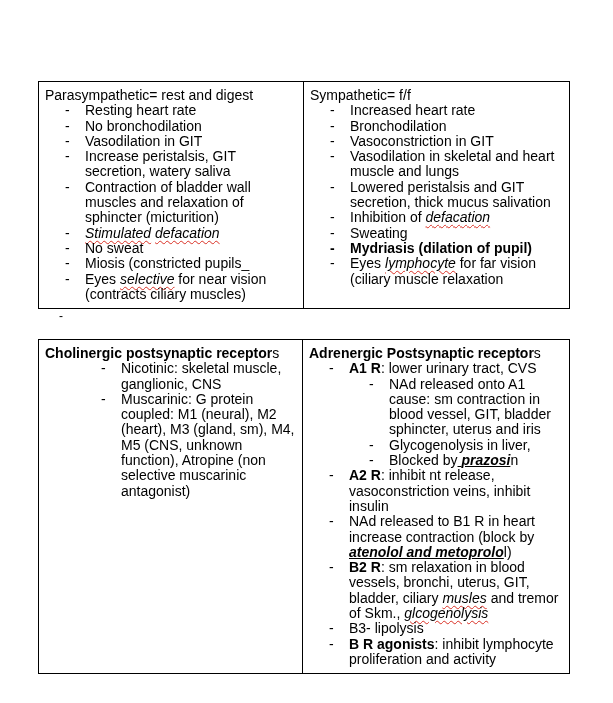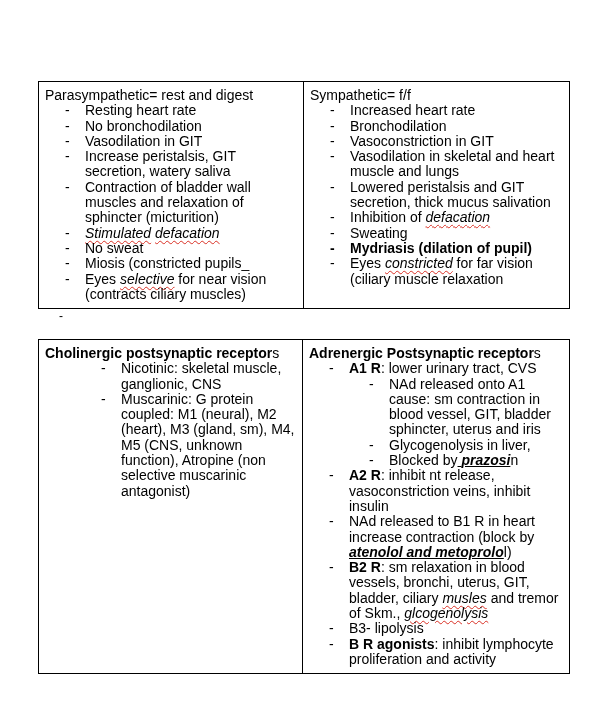--- a/index.html
+++ b/index.html
@@ -79,21 +79,21 @@
         <span class="cell-head">Sympathetic= f/f</span>
         <ul class="dash">
           <li>Increased heart rate</li>
           <li>Bronchodilation</li>
           <li>Vasoconstriction in GIT</li>
           <li>Vasodilation in skeletal and heart muscle and lungs</li>
           <li>Lowered peristalsis and GIT secretion, thick mucus salivation</li>
           <li><span>Inhibition of </span><span class="spell">defacation</span></li>
           <li>Sweating</li>
           <li class="b">Mydriasis (dilation of pupil)</li>
-          <li><span>Eyes </span><span class="spell">constricted</span><span> for far vision (ciliary muscle relaxation</span></li>
+          <li><span>Eyes </span><span class="spell">lymphocyte</span><span> for far vision (ciliary muscle relaxation</span></li>
         </ul>
       </td>
     </tr>
   </tbody>
     </table>
 
   <span class="stray">-</span>
 
   <table class="grid" id="t2">
     <tbody>

